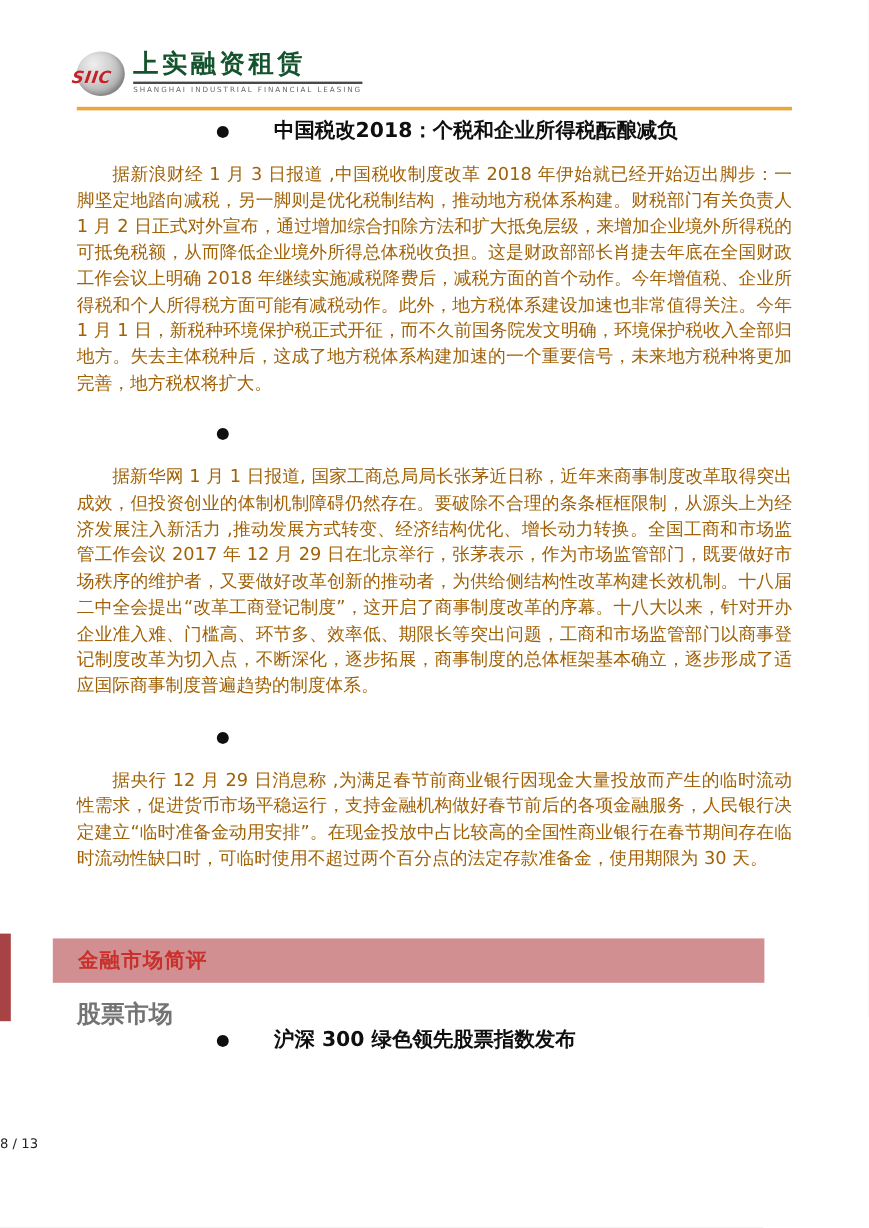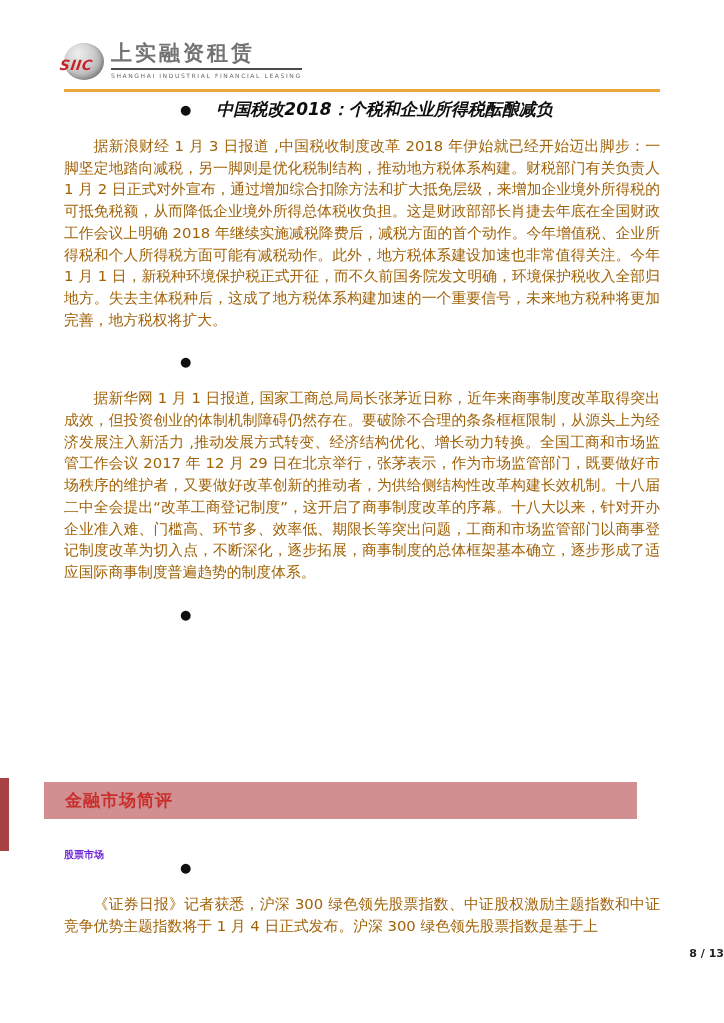--- a/index.html
+++ b/index.html
@@ -23,21 +23,21 @@
     box-shadow:inset -2px -2px 4px rgba(0,0,0,.25);
   }
   .globe .siic{
     position:absolute;left:-4px;bottom:7px;
     font-style:italic;font-weight:bold;font-size:14px;letter-spacing:.5px;
     color:var(--logo-red);text-shadow:0 0 1px rgba(255,255,255,.8);
     transform:skewX(-8deg);
   }
   .brand{margin-left:7px;}
   .brand .cn{
-    font-size:21px;font-weight:600;color:#737373;letter-spacing:3px;
+    font-size:21px;font-weight:600;color:#14532d;letter-spacing:3px;
     border-bottom:2px solid #4a4a4a;padding-bottom:3px;line-height:24px;
     white-space:nowrap;
   }
   .brand .en{
     font-size:6px;color:#666;letter-spacing:1.6px;margin-top:2px;white-space:nowrap;
   }
   
   .rule{
     position:absolute;top:89px;left:64px;width:596px;height:3px;
     background:var(--rule-color);
@@ -45,21 +45,21 @@
   
   .content{position:absolute;top:96px;left:64px;width:596px;}
   .item-heading{
     display:flex;align-items:center;
     padding-left:116px;
     font-size:17px;font-weight:bold;color:#0f0f0f;
     line-height:23px;margin-top:20px;
   }
   .item-heading:first-child{margin-top:2px;}
   .bullet{font-size:13px;line-height:23px;flex:0 0 auto;}
-  .item-heading .ht{margin-left:25px;white-space:nowrap;font-style:italic;}
+  .item-heading .ht{margin-left:37px;white-space:nowrap;}
   .para{
     margin:14px 0 0 0;
     font-size:14.8px;line-height:21.7px;
     text-align:justify;text-indent:2em;
     color:#a16207;
   }
   
   .edge-stripe{
     position:absolute;left:0;top:778px;width:9px;height:73px;
     background:var(--stripe-color);
@@ -68,28 +68,28 @@
     position:absolute;left:44px;top:782px;width:593px;height:37px;
     background:var(--banner-bg);
     display:flex;align-items:center;
   }
   .banner .bt{
     font-size:17px;font-weight:bold;color:var(--banner-text);
     padding-left:21px;letter-spacing:1px;
   }
   .sub-heading{
     position:absolute;left:64px;top:832px;
-    font-size:10px;font-weight:bold;color:#6d28d9;margin-top:16px;
+    font-size:20px;font-weight:bold;color:#737373;
   }
   .content2{position:absolute;top:856px;left:64px;width:596px;}
   .content2 .item-heading{margin-top:0;}
   
   .footer{
     position:absolute;top:947px;left:0;width:724px;
-    text-align:right;font-size:11px;font-weight:bold;color:#222;
+    text-align:left;font-size:11px;font-weight:normal;color:#222;
   }
 </style>
 </head>
 <body>
 
 <div class="page">
 
   <div class="header">
     <div class="globe">
       <div class="sphere"></div>
@@ -112,32 +112,33 @@
     <p class="para">据新浪财经 1 月 3 日报道 ,中国税收制度改革 2018 年伊始就已经开始迈出脚步：一脚坚定地踏向减税，另一脚则是优化税制结构，推动地方税体系构建。财税部门有关负责人 1 月 2 日正式对外宣布，通过增加综合扣除方法和扩大抵免层级，来增加企业境外所得税的可抵免税额，从而降低企业境外所得总体税收负担。这是财政部部长肖捷去年底在全国财政工作会议上明确 2018 年继续实施减税降费后，减税方面的首个动作。今年增值税、企业所得税和个人所得税方面可能有减税动作。此外，地方税体系建设加速也非常值得关注。今年 1 月 1 日，新税种环境保护税正式开征，而不久前国务院发文明确，环境保护税收入全部归地方。失去主体税种后，这成了地方税体系构建加速的一个重要信号，未来地方税种将更加完善，地方税权将扩大。</p>
 
     <div class="item-heading">
       <span class="bullet">●</span>
     </div>
     <p class="para">据新华网 1 月 1 日报道, 国家工商总局局长张茅近日称，近年来商事制度改革取得突出成效，但投资创业的体制机制障碍仍然存在。要破除不合理的条条框框限制，从源头上为经济发展注入新活力 ,推动发展方式转变、经济结构优化、增长动力转换。全国工商和市场监管工作会议 2017 年 12 月 29 日在北京举行，张茅表示，作为市场监管部门，既要做好市场秩序的维护者，又要做好改革创新的推动者，为供给侧结构性改革构建长效机制。十八届二中全会提出“改革工商登记制度”，这开启了商事制度改革的序幕。十八大以来，针对开办企业准入难、门槛高、环节多、效率低、期限长等突出问题，工商和市场监管部门以商事登记制度改革为切入点，不断深化，逐步拓展，商事制度的总体框架基本确立，逐步形成了适应国际商事制度普遍趋势的制度体系。</p>
 
     <div class="item-heading">
       <span class="bullet">●</span>
     </div>
+    <p class="para">据央行 12 月 29 日消息称 ,为满足春节前商业银行因现金大量投放而产生的临时流动性需求，促进货币市场平稳运行，支持金融机构做好春节前后的各项金融服务，人民银行决定建立“临时准备金动用安排”。在现金投放中占比较高的全国性商业银行在春节期间存在临时流动性缺口时，可临时使用不超过两个百分点的法定存款准备金，使用期限为 30 天。</p>
 
   </div>
 
   <div class="edge-stripe"></div>
   <div class="banner">
     <span class="bt">金融市场简评</span>
   </div>
 
   <div class="sub-heading">股票市场</div>
 
   <div class="content2">
     <div class="item-heading">
       <span class="bullet">●</span>
+      <span class="ht">沪深 300 绿色领先股票指数发布</span>
     </div>
-    <p class="para">《证券日报》记者获悉，沪深 300 绿色领先股票指数、中证股权激励主题指数和中证竞争优势主题指数将于 1 月 4 日正式发布。沪深 300 绿色领先股票指数是基于上</p>
   </div>
 
   <div class="footer">8 / 13</div>
 
 </div>
 
 </body></html>

